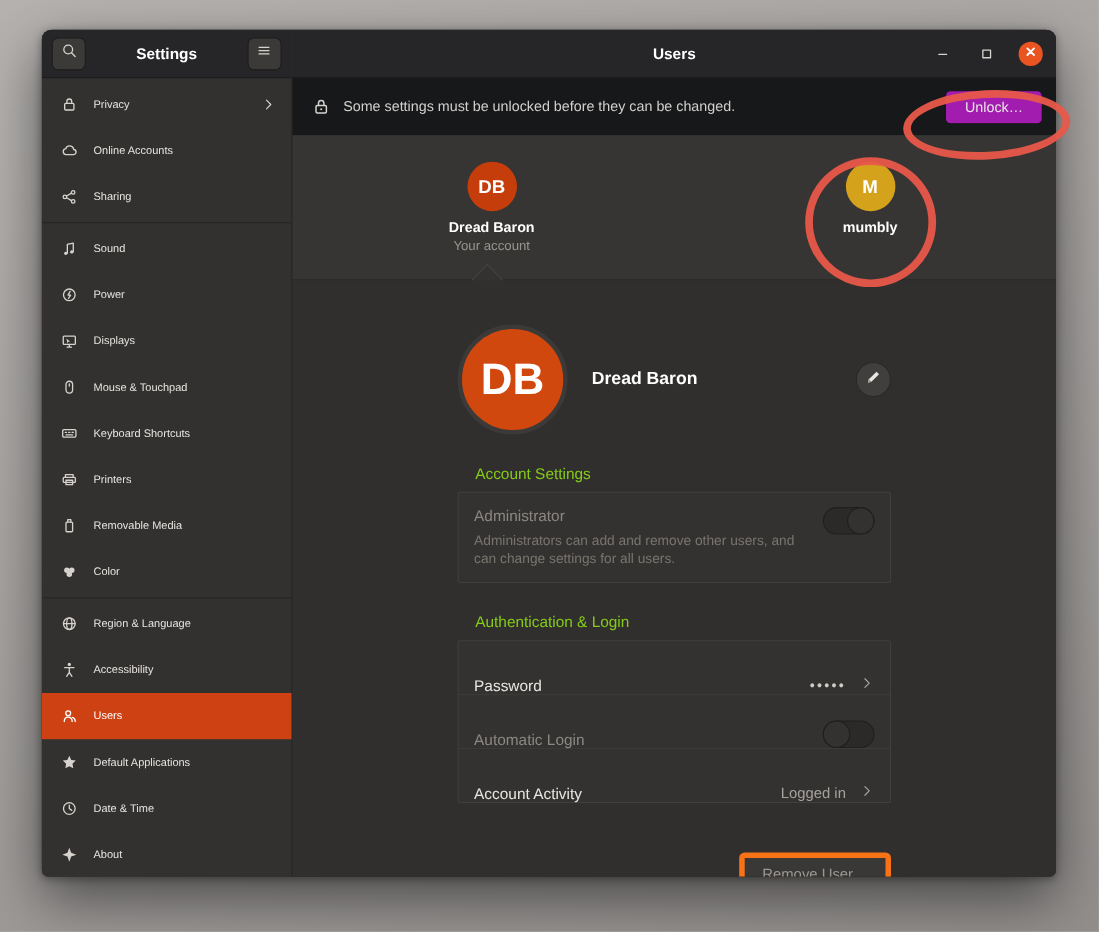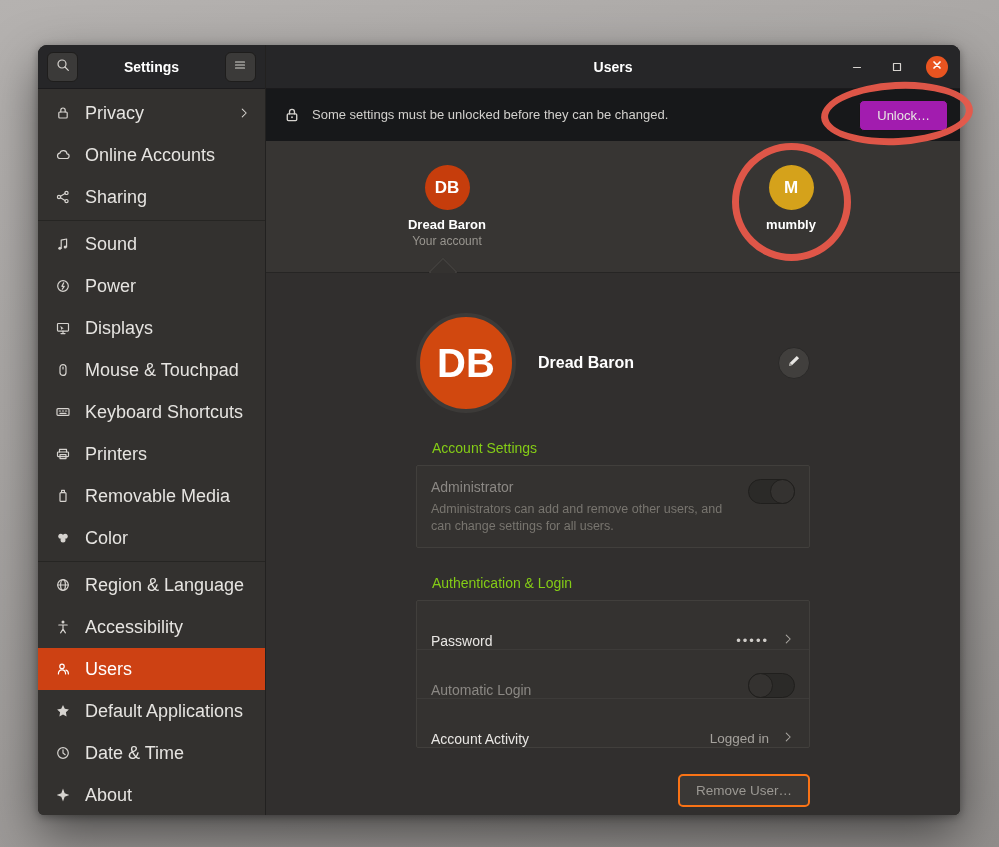--- a/index.html
+++ b/index.html
@@ -3,34 +3,34 @@
 <meta charset="utf-8">
 <style>
   * { margin:0; padding:0; box-sizing:border-box; }
   html,body { width:999px; height:847px; overflow:hidden; }
   body {
     font-family: "Liberation Sans", "DejaVu Sans", sans-serif;
     background: linear-gradient(160deg, #b5b2b0 0%, #a7a4a2 42%, #918e8c 100%);
     position:relative; color:#e8e6e3;
   }
   .window {
-    position:absolute; left:38px; top:45px; width:922px; height:770px;
+    position:absolute; left:38px; top:27px; width:922px; height:770px;
     border-radius:9px 9px 6px 6px; overflow:hidden; display:flex;
     box-shadow: 0 20px 50px rgba(0,0,0,.5), 0 2px 8px rgba(0,0,0,.35);
     background:#312f2e;
   }
   
   .sidebar { width:228px; background:#33312f; display:flex; flex-direction:column; border-right:1px solid #222120; }
   .sidebar-header { height:44px; background:#262628; border-bottom:1px solid #1c1b1d;
     display:flex; align-items:center; justify-content:space-between; padding:0 9px; flex:none; }
   .hbtn { width:31px; height:30px; border-radius:6px; background:#3b3a39; border:1px solid #1e1d1c;
     display:flex; align-items:center; justify-content:center; cursor:pointer; }
   .app-title { font-weight:bold; font-size:14px; color:#ffffff; }
   .nav { flex:1; padding-top:3px; }
-  .nav-item { height:42px; display:flex; align-items:center; padding:0 14px 0 16px; font-size:18px;
+  .nav-item { height:42px; display:flex; align-items:center; padding:0 14px 0 16px; font-size:10px;
     color:#e6e4e1; cursor:pointer; position:relative; }
   .nav-item .nicon { width:18px; height:16px; margin-right:13px; display:flex; align-items:center; justify-content:center; flex:none; }
   .nav-item.selected { background:#cd4113; color:#ffffff; }
   .nav-sep { height:1px; background:#262523; margin:2px 0; }
   .nav-chevron { margin-left:auto; display:flex; }
   svg.ic { stroke:#d6d3cf; stroke-width:1.2; fill:none; stroke-linecap:round; stroke-linejoin:round; }
   .selected svg.ic { stroke:#ffffff; }
   
   .main { flex:1; display:flex; flex-direction:column; background:#312f2e; }
   .titlebar { height:44px; background:#262628; border-bottom:1px solid #1b1a1c; position:relative;
@@ -78,21 +78,21 @@
   .rdesc { font-size:12.5px; color:#78756f; margin-top:6px; max-width:305px; line-height:1.35; }
   .rright { margin-left:auto; display:flex; align-items:center; gap:12px; }
   .rvalue { font-size:13.5px; color:#a5a29d; }
   .rvalue.dots { letter-spacing:2px; color:#cfccc8; font-size:13px; }
   
   .toggle { width:47px; height:25px; border-radius:13px; background:#2b2a28; border:1px solid #201f1d; position:relative; flex:none; }
   .toggle .knob { position:absolute; top:-1px; width:25px; height:25px; border-radius:50%;
     background:#343230; border:1px solid #201f1d; }
   .toggle.on .knob { right:-1px; }
   .toggle.off .knob { left:-1px; }
-  .remove-btn { align-self:flex-end; margin-top:26px; background:#3a3836; border:2px solid #f97316; border-radius:5px;
+  .remove-btn { align-self:flex-end; margin-top:45px; background:#3a3836; border:5px solid #f97316; border-radius:5px;
     color:#9b9893; font-size:13.5px; padding:7px 16px; cursor:pointer; font-family:inherit; }
   
   .ann { position:absolute; border:7px solid rgba(232,88,74,.95); border-radius:50%; z-index:50; pointer-events:none; }
   .ann-unlock { left:821px; top:82px; width:152px; height:63px; transform:rotate(-3deg); }
   .ann-user { left:732px; top:143px; width:119px; height:118px; }
 </style>
 </head>
 <body>
 
 <div class="window">

